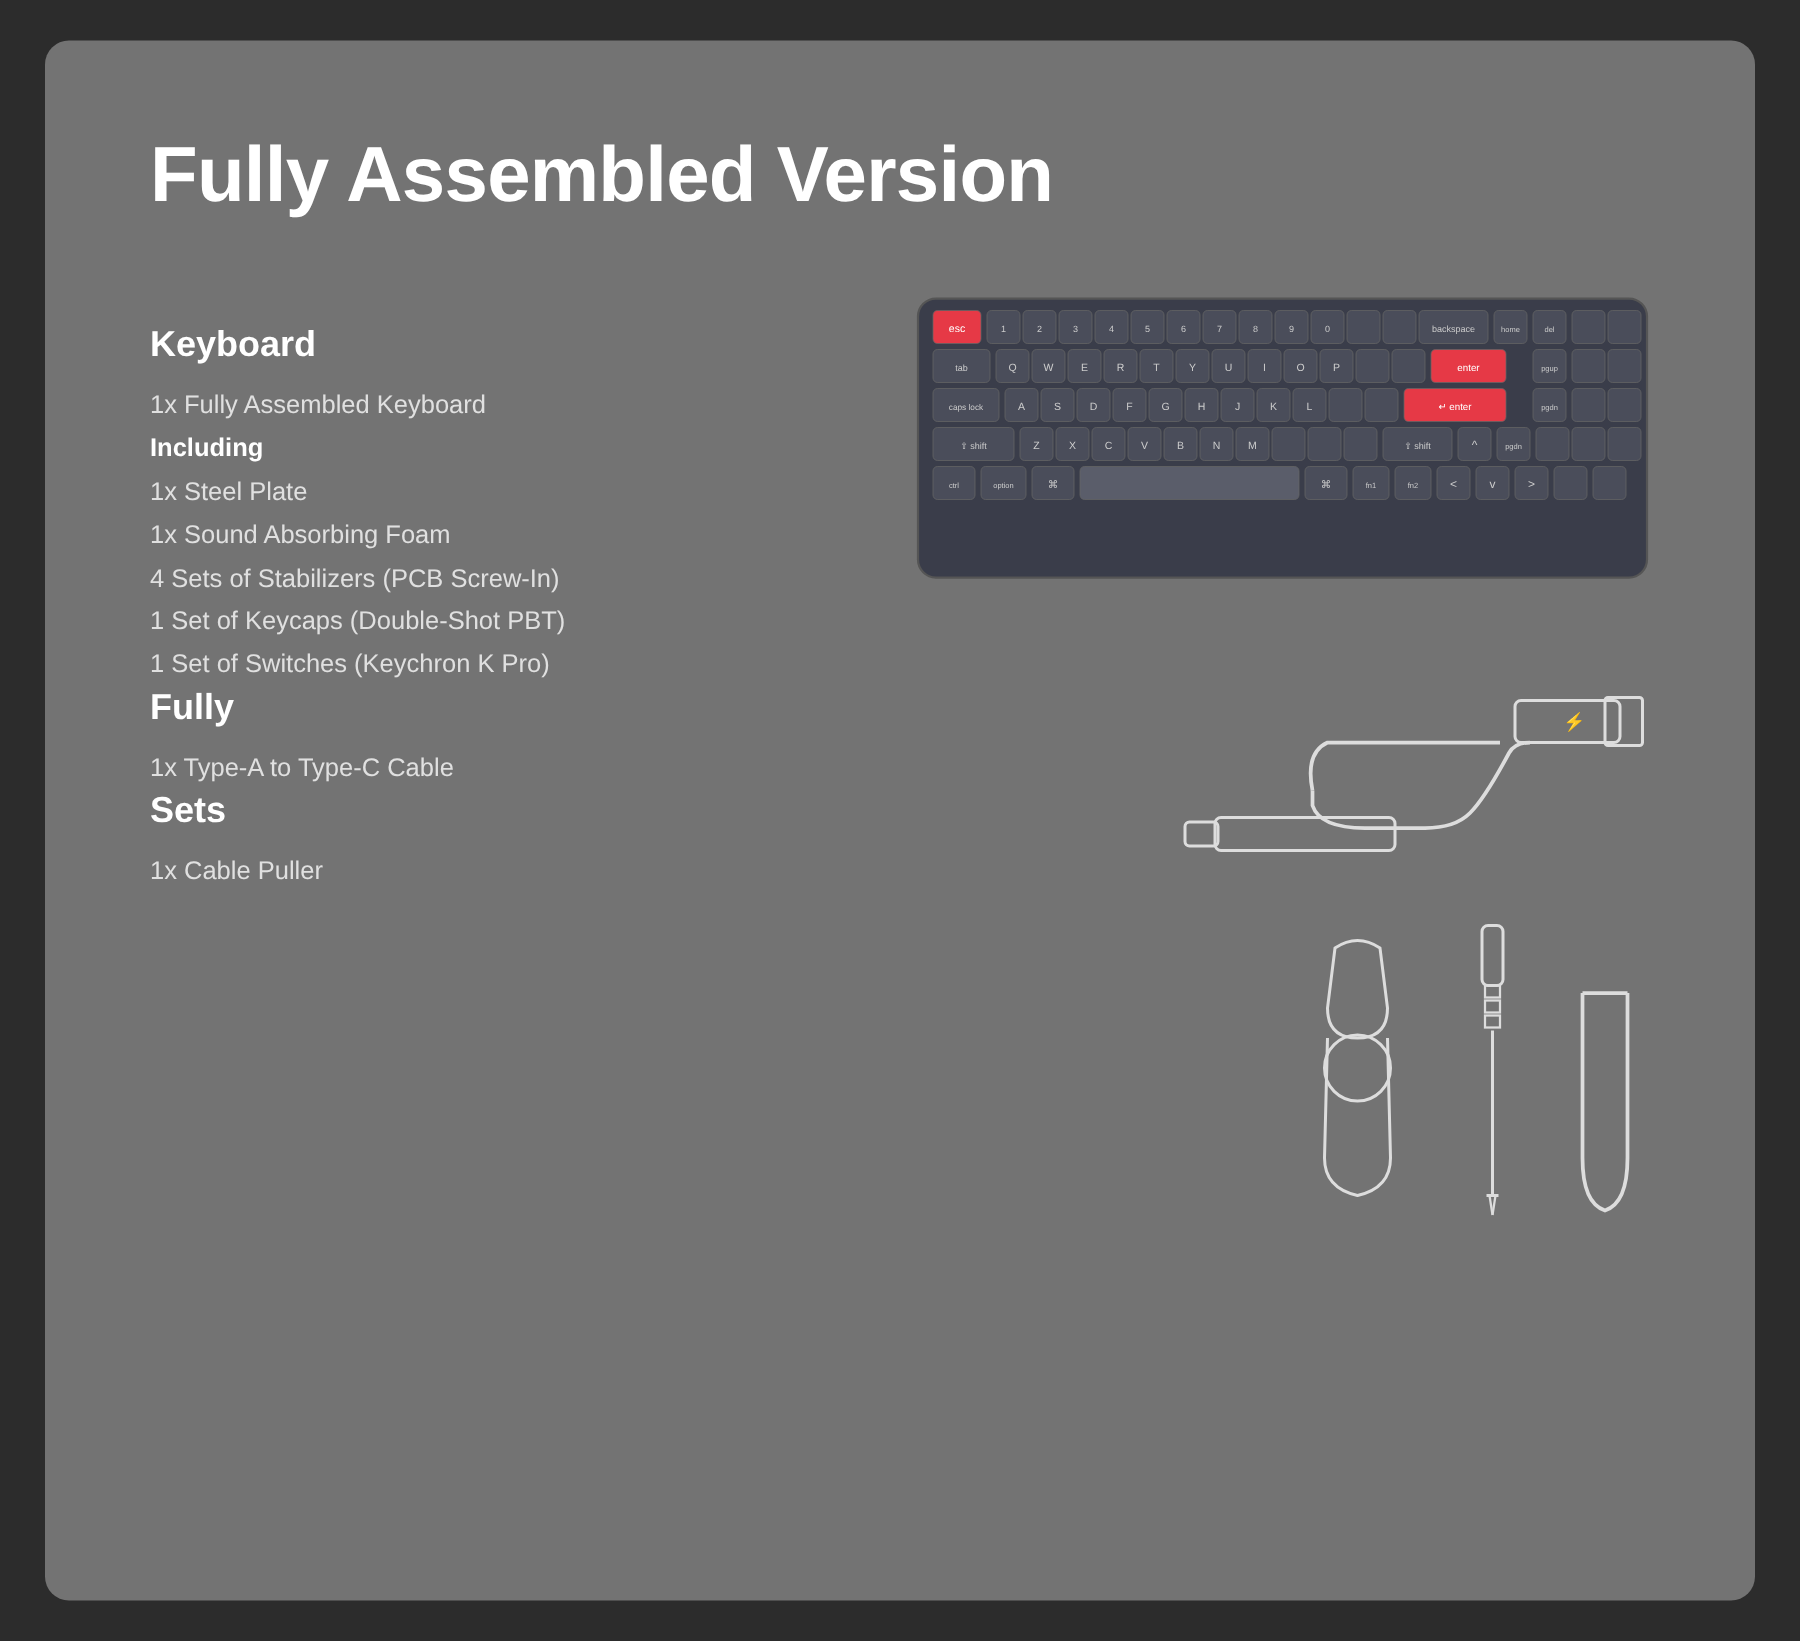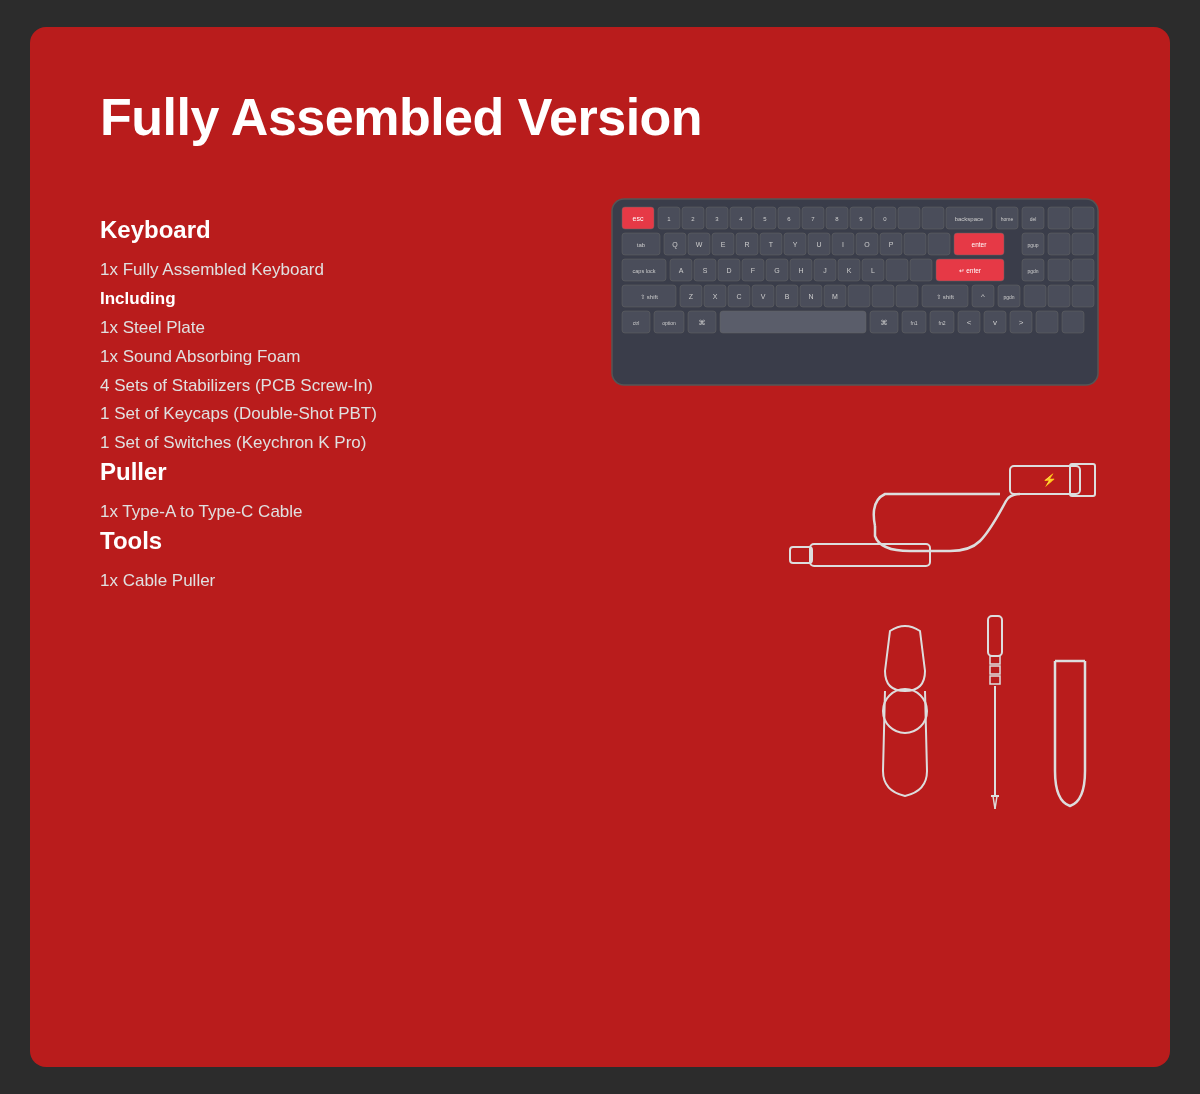--- a/index.html
+++ b/index.html
@@ -5,21 +5,21 @@
     * { box-sizing: border-box; margin: 0; padding: 0; }
     body {
       background: #2c2c2c;
       display: flex;
       justify-content: center;
       align-items: center;
       min-height: 100vh;
       font-family: -apple-system, BlinkMacSystemFont, 'Segoe UI', Arial, sans-serif;
     }
     .card {
-      background: #b91c1c;
+      background: #737373;
       border-radius: 16px;
       width: 1140px;
       min-height: 1040px;
       padding: 60px 70px 60px 70px;
       position: relative;
     }
     .page-title {
       color: #ffffff;
       font-size: 52px;
       font-weight: 800;
@@ -97,26 +97,26 @@
         <div class="item-line">1x Fully Assembled Keyboard</div>
         <div class="item-line bold">Including</div>
         <div class="item-line">1x Steel Plate</div>
         <div class="item-line">1x Sound Absorbing Foam</div>
         <div class="item-line">4 Sets of Stabilizers (PCB Screw-In)</div>
         <div class="item-line">1 Set of Keycaps (Double-Shot PBT)</div>
         <div class="item-line">1 Set of Switches (Keychron K Pro)</div>
       </div>
 
       <div>
-        <div class="section-title">Puller</div>
+        <div class="section-title">Fully</div>
         <div class="item-line">1x Type-A to Type-C Cable</div>
       </div>
 
       <div>
-        <div class="section-title">Tools</div>
+        <div class="section-title">Sets</div>
         <div class="item-line">1x Cable Puller</div>
       </div>
     </div>
 
     <div class="right-col">
 
       <div class="keyboard-wrapper">
         <svg class="keyboard-svg" viewBox="0 0 490 190" xmlns="http://www.w3.org/2000/svg">
 
           <rect x="2" y="2" width="486" height="186" rx="12" ry="12" fill="#3a3d4a" stroke="#555" stroke-width="1.5"></rect>

